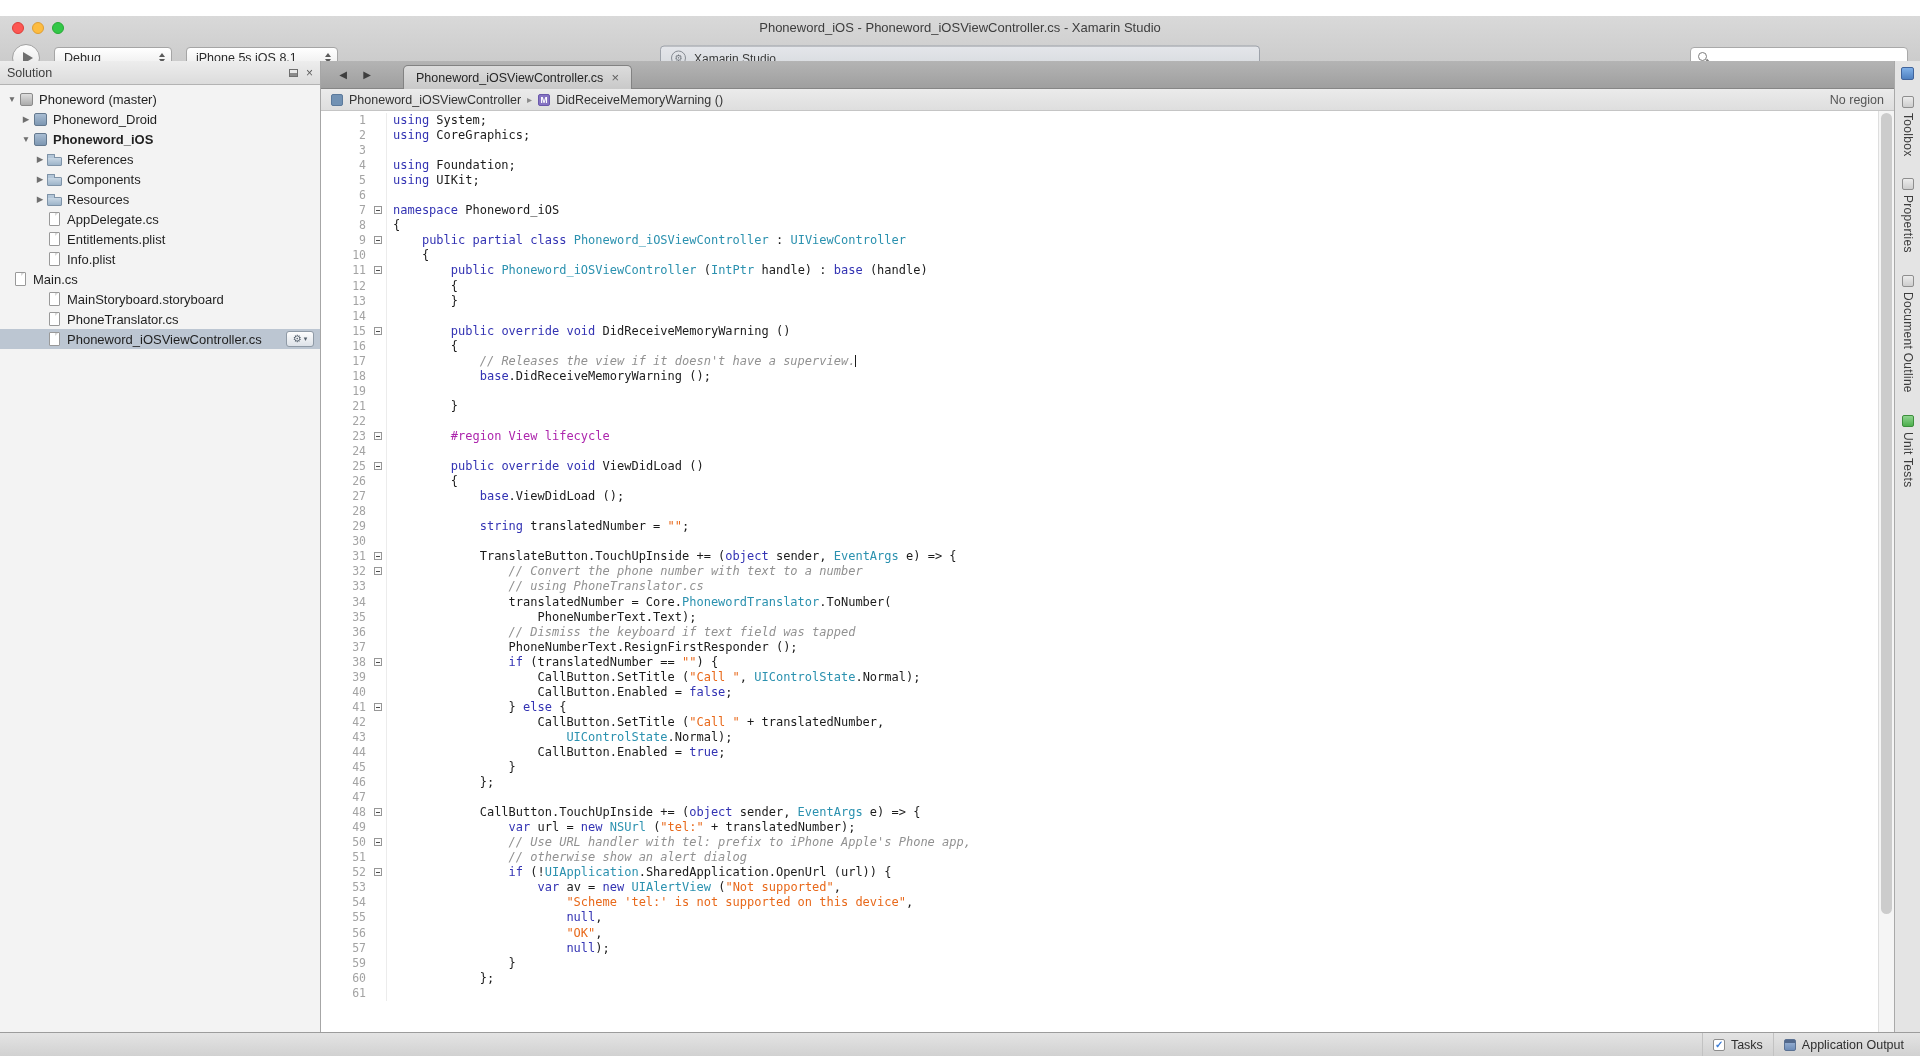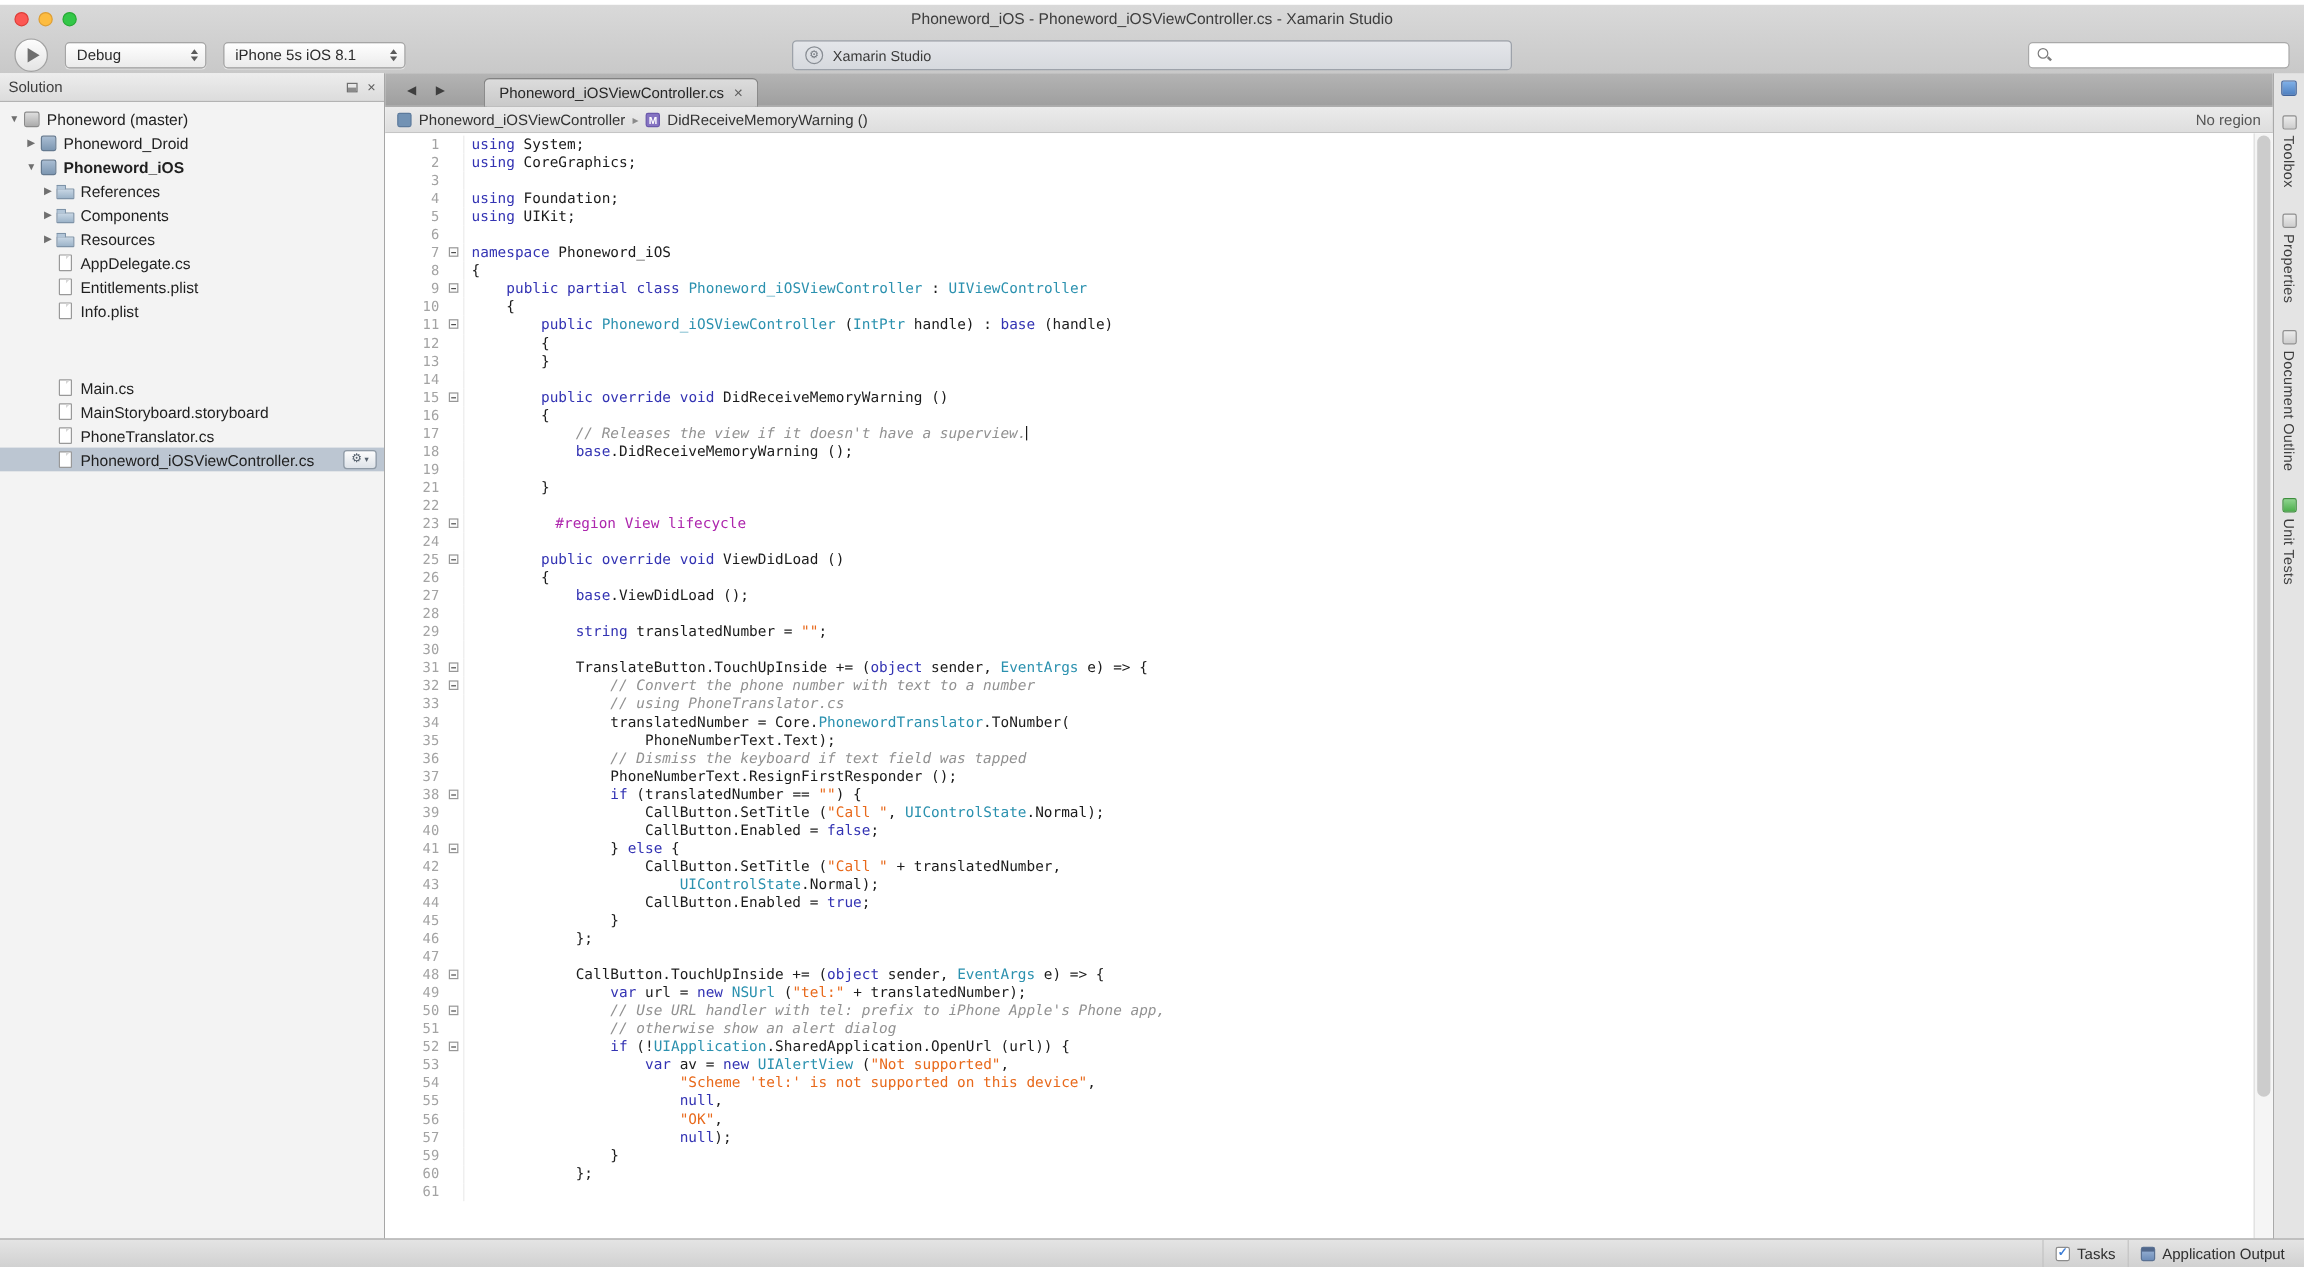--- a/index.html
+++ b/index.html
@@ -1,21 +1,21 @@
 <!DOCTYPE html>
 <html style="--syntax-keyword: #3333b3; --syntax-type: #2b91af; --syntax-string: #e8691b; --syntax-comment: #919191; --syntax-region: #ad26ad; --syntax-plain: #1b1b1b; --selection: #bcc6d2; --traffic-red: #fc5753; --traffic-yellow: #fdbc40; --traffic-green: #33c748;"><head>
 <meta charset="utf-8">
 <style>
   html,body{margin:0;padding:0;background:#555;}
   *{box-sizing:border-box;}
   .window{position:relative;width:1920px;height:1056px;background:#fff;overflow:hidden;
           font-family:"Liberation Sans", sans-serif;}
 
   
-  .header{position:absolute;top:4px;left:0;right:0;height:77px;
+  .header{position:absolute;top:16px;left:0;right:0;height:77px;
           background:linear-gradient(#d9d9d9,#c3c3c3);border-bottom:1px solid #9a9a9a;}
   .titlebar{position:relative;height:24px;}
   .traffic{position:absolute;left:12px;top:6px;display:flex;gap:8px;}
   .tl{width:12px;height:12px;border-radius:50%;display:inline-block;}
   .tl.red{background:var(--traffic-red,#fc5753);border:1px solid #dd3e38;}
   .tl.yellow{background:var(--traffic-yellow,#fdbc40);border:1px solid #de9e33;}
   .tl.green{background:var(--traffic-green,#33c748);border:1px solid #27aa35;}
   .wintitle{position:absolute;left:0;right:0;top:0;height:24px;line-height:24px;text-align:center;
             font-size:13px;color:#3d3d3d;}
   .toolbar{position:relative;height:36px;display:flex;align-items:center;padding:0 12px;}
@@ -104,21 +104,21 @@
   .cline{display:flex;height:15.05px;line-height:15.05px;white-space:pre;}
   .lnum{width:50px;flex:none;text-align:right;padding-right:5px;color:#a3a3a3;font-size:11.5px;}
   .fold{width:16px;flex:none;position:relative;border-right:1px solid #ececec;}
   .foldbox{position:absolute;left:3px;top:3px;width:8px;height:8px;border:1px solid #979797;background:#fcfcfc;}
   .foldbox::after{content:"";position:absolute;left:1px;top:3px;width:4px;height:1px;background:#4d4d4d;}
   .ctext{padding-left:6px;}
   .tk-k{color:var(--syntax-keyword,#3333b3);}
   .tk-t{color:var(--syntax-type,#2b91af);}
   .tk-s{color:var(--syntax-string,#e8691b);}
   .tk-c{color:var(--syntax-comment,#919191);font-style:italic;}
-  .tk-r{color:var(--syntax-region,#ad26ad);margin-left:12px;}
+  .tk-r{color:var(--syntax-region,#ad26ad);}
   .tk-p{color:var(--syntax-plain,#1b1b1b);}
   .caret{display:inline-block;width:1px;height:12px;background:#1c1c1c;vertical-align:-2px;}
   .vscroll{position:absolute;top:0;right:0;bottom:0;width:16px;background:#f5f5f5;border-left:1px solid #dedede;}
   .vthumb{position:absolute;top:2px;left:2px;right:2px;height:87%;background:#cccccc;border-radius:7px;}
 
   
   .rightdock{width:26px;flex:none;background:#e4e4e4;border-left:1px solid #a9a9a9;
              display:flex;flex-direction:column;align-items:center;padding-top:6px;}
   .dock-top-icon{width:13px;height:13px;border-radius:2px;background:linear-gradient(#7fb0e8,#4f80c0);
              border:1px solid #41649c;margin-bottom:16px;flex:none;}
@@ -232,21 +232,21 @@
           <div class="trow" style="padding-left: 34px;">
             <span class="tri"></span>
             <span class="ticon file"></span>
             <span class="tlabel">Entitlements.plist</span>
           </div>
           <div class="trow" style="padding-left: 34px;">
             <span class="tri"></span>
             <span class="ticon file"></span>
             <span class="tlabel">Info.plist</span>
           </div>
-          <div class="trow" style="padding-left: 34px; margin-top: 44px;">
+          <div class="trow" style="">
             <span class="tri"></span>
             <span class="ticon file"></span>
             <span class="tlabel">Main.cs</span>
           </div>
           <div class="trow" style="padding-left: 34px;">
             <span class="tri"></span>
             <span class="ticon file"></span>
             <span class="tlabel">MainStoryboard.storyboard</span>
           </div>
           <div class="trow" style="padding-left: 34px;">

